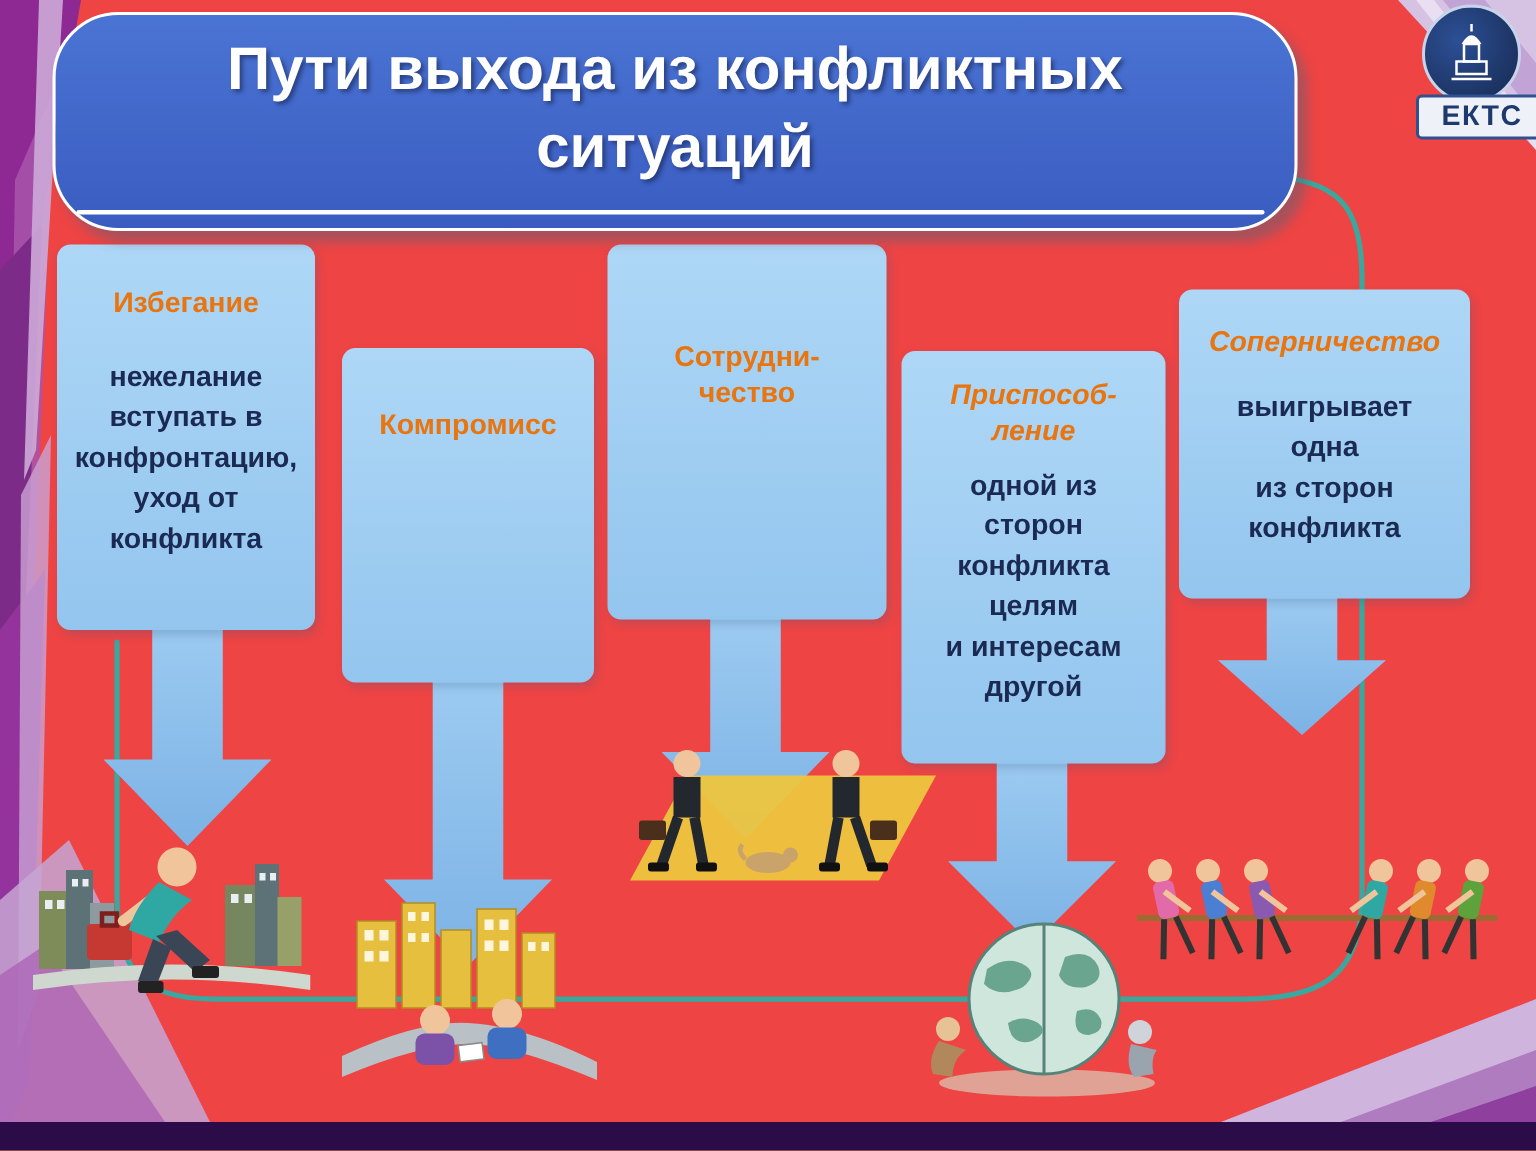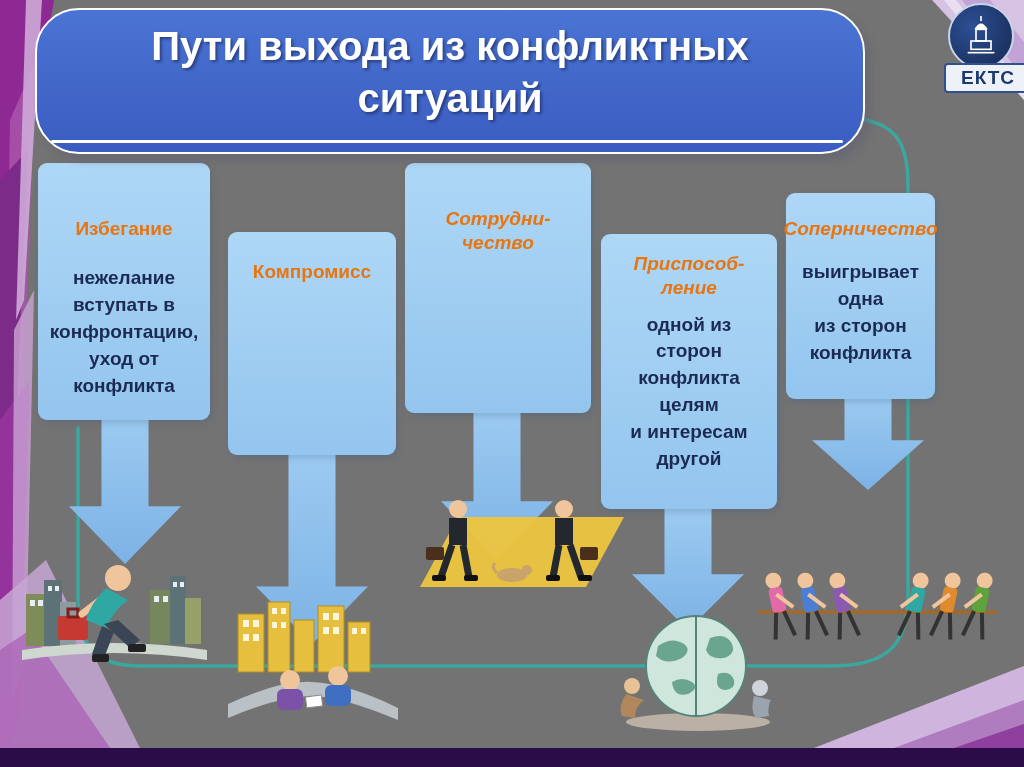--- a/index.html
+++ b/index.html
@@ -1,17 +1,17 @@
 <!DOCTYPE html>
 <html style="--banner_blue: #3f63c6; --accent_orange: #e8750f; --body_navy: #1b2a52; --box_blue: #a3d1f2; --arrow_blue: #85bbe9; --loop_teal: #3aa89e; --footer_purple: #2b0b48; --side_magenta: #8e2892; --logo_navy: #1d3a6e;"><head>
 <meta charset="utf-8">
 <style>
   html,body{margin:0;padding:0;background:#555;}
   .slide{
-    position:relative;width:1024px;height:767px;overflow:hidden;background:#737373;
+    position:relative;width:1024px;height:767px;overflow:hidden;background:#ef4444;
     font-family:"Liberation Sans", sans-serif;
   }
   .abs{position:absolute;}
   svg{display:block;}
 
   
   .decor-left{left:0;top:0;z-index:1;}
   .decor-topright{right:0;top:0;z-index:1;}
   .decor-bottomright{right:0;bottom:19px;z-index:1;}
   .footer-bar{left:0;bottom:0;width:1024px;height:19px;background:var(--footer_purple,#2b0b48);z-index:6;}
@@ -38,30 +38,30 @@
 
   
   .box{
     z-index:4;border-radius:9px;box-sizing:border-box;
     background:linear-gradient(180deg,#aed7f6,#93c5ee);
     box-shadow:2px 3px 6px rgba(60,90,130,.25);
     display:flex;flex-direction:column;align-items:center;text-align:center;
   }
   .box-title{font-size:19px;font-weight:bold;color:var(--accent_orange,#e8750f);white-space:pre-line;line-height:1.25;}
   .box-body{font-size:19px;font-weight:bold;color:var(--body_navy,#1b2a52);white-space:pre-line;line-height:1.42;}
-  .b1{left:38px;top:163px;width:172px;height:257px;padding-top:54px;}
+  .b1{left:38px;top:163px;width:172px;height:257px;padding-top:28px;}
   .b1 .box-title{margin-bottom:24px;}
-  .b2{left:228px;top:232px;width:168px;height:223px;padding-top:28px;}
+  .b2{left:228px;top:232px;width:168px;height:223px;padding-top:40px;}
   .b2 .box-title{margin-bottom:20px;}
   .b3{left:405px;top:163px;width:186px;height:250px;padding-top:44px;}
-  .b3 .box-title{margin-bottom:16px;font-style:italic;}
+  .b3 .box-title{margin-bottom:16px;margin-top:20px;}
   .b4{left:601px;top:234px;width:176px;height:275px;padding-top:18px;}
   .b4 .box-title{margin-bottom:12px;font-style:italic;}
   .b4 .box-body{}
-  .b5{left:786px;top:193px;width:149px;height:206px;padding-top:24px;}
+  .b5{left:786px;top:193px;width:194px;height:206px;padding-top:24px;}
   .b5 .box-title{margin-bottom:18px;font-style:italic;}
   .b5 .box-body{}
 
   
   .arrow{z-index:3;background:linear-gradient(180deg,#9ccbf1,#7cb2e5);}
   .a1{left:69px;top:416px;width:112px;height:148px;clip-path:polygon(29% 0,71% 0,71% 61%,100% 61%,50% 100%,0 61%,29% 61%);}
   .a2{left:256px;top:452px;width:112px;height:192px;clip-path:polygon(29% 0,71% 0,71% 70%,100% 70%,50% 100%,0 70%,29% 70%);}
   .a3{left:441px;top:411px;width:112px;height:148px;clip-path:polygon(29% 0,71% 0,71% 61%,100% 61%,50% 100%,0 61%,29% 61%);}
   .a4{left:632px;top:506px;width:112px;height:124px;clip-path:polygon(29% 0,71% 0,71% 55%,100% 55%,50% 100%,0 55%,29% 55%);}
   .a5{left:812px;top:396px;width:112px;height:94px;clip-path:polygon(29% 0,71% 0,71% 47%,100% 47%,50% 100%,0 47%,29% 47%);}

